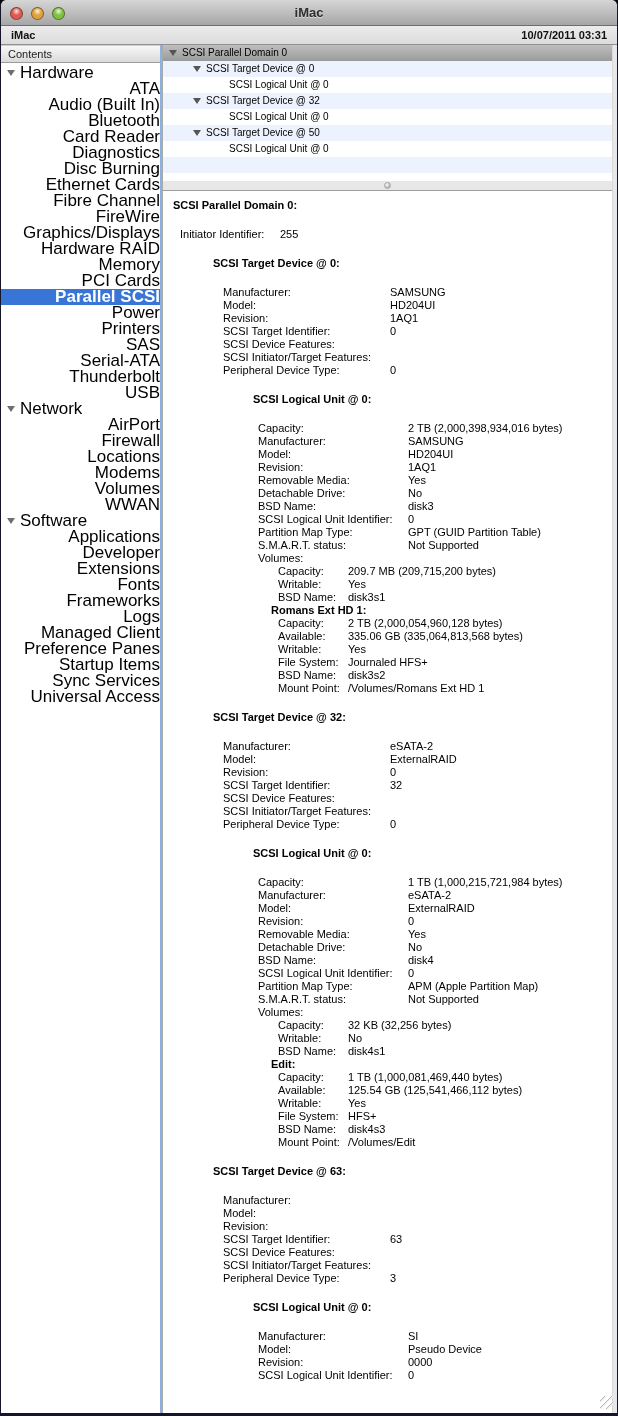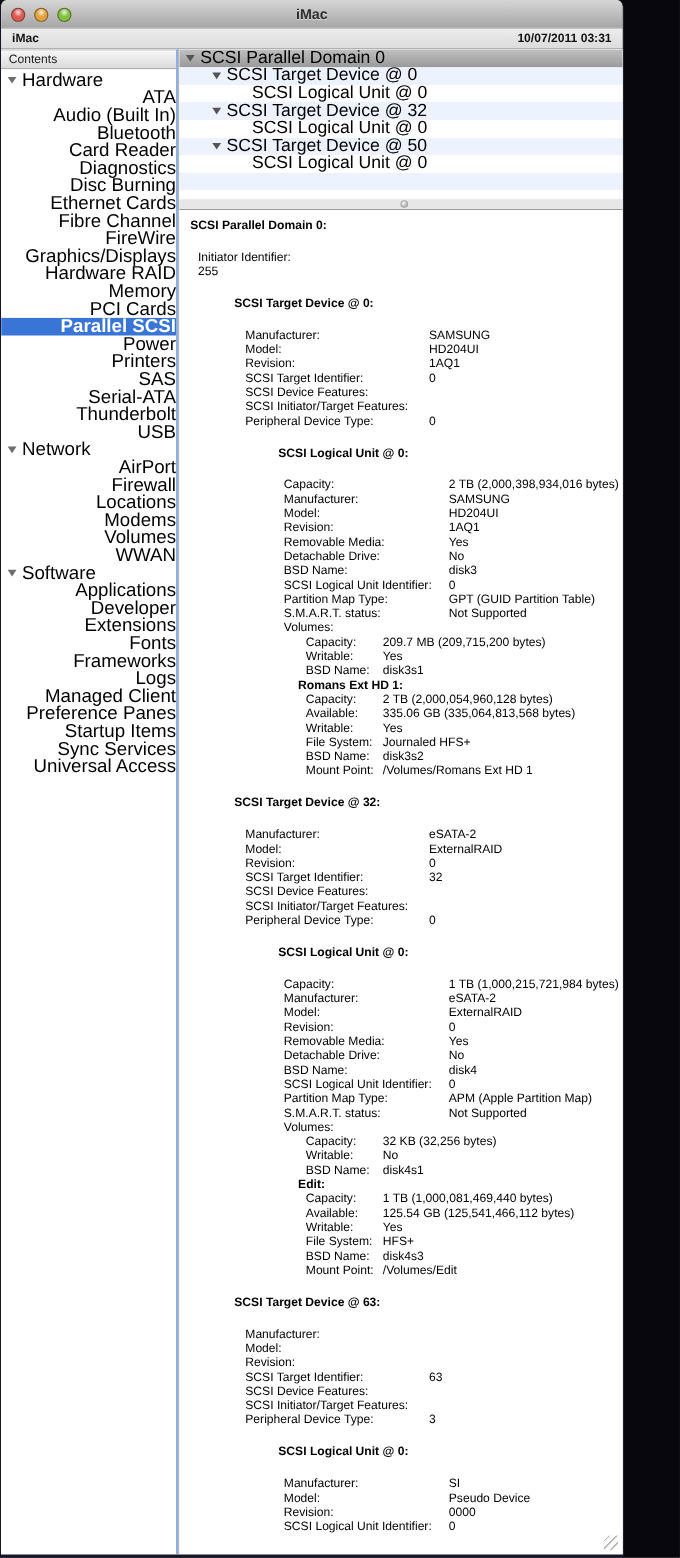--- a/index.html
+++ b/index.html
@@ -1,18 +1,18 @@
 <!DOCTYPE html>
 <html style="--selection-blue: #3875d7; --row-stripe: #edf3fe; --tree-header-top: #cfe0f6; --tree-header-bottom: #84afe4; --traffic-red: #dd5a52; --traffic-yellow: #e0a33c; --traffic-green: #7fc140;"><head>
 <meta charset="utf-8">
 <style>
   * { margin:0; padding:0; box-sizing:border-box; }
   html,body { width:618px; height:1416px; background:#07070d; font-family:"Liberation Sans","DejaVu Sans",sans-serif; }
   .window{
-    position:relative; width:567px; height:1416px;
+    position:relative; width:618px; height:1416px;
     background:#e8e8e8;
     border-left:1px solid #15152a; border-right:1px solid #15152a; border-bottom:3px solid #15152a;
     border-radius:6px 6px 0 0; overflow:hidden;
   }
   
   .titlebar{
     height:26px; display:flex; align-items:center; position:relative;
     background:linear-gradient(#d6d6d6,#a6a6a6);
     border-bottom:1px solid #6e6e6e; border-radius:6px 6px 0 0;
   }
@@ -56,40 +56,40 @@
     background:linear-gradient(var(--tree-header-top),var(--tree-header-bottom));
     border-top:1px solid #b9cfec; border-bottom:1px solid #7e9fc7;
     font-size:11px; font-weight:bold; color:#16263f; padding:0 8px 0 7px;
   }
   .sort-arrow{ width:0; height:0; border-left:5px solid transparent; border-right:5px solid transparent;
                border-bottom:7px solid #3c536f; }
   .tree{
     height:136px; flex:none; overflow:hidden;
     background:repeating-linear-gradient(to bottom, #ffffff 0 16px, var(--row-stripe) 16px 32px);
   }
-  .tree-row{ height:16px; line-height:16px; font-size:16px; color:#000; display:flex; align-items:center; white-space:nowrap;text-align:center; }
+  .tree-row{ height:16px; line-height:16px; font-size:10px; color:#000; display:flex; align-items:center; white-space:nowrap;text-align:center; }
   .tree-row .tri{ width:0; height:0; border-left:4px solid transparent; border-right:4px solid transparent;
                   border-top:6px solid #555; margin-right:5px; flex:none; }
   .tree-row.lvl0{ padding-left:6px; }
   .tree-row.lvl1{ padding-left:30px; }
   .tree-row.lvl2{ padding-left:66px; }
   .tree-row.selected{ background:linear-gradient(#bfbfbf,#9a9a9a); }
   .splitter{ height:10px; flex:none; background:#e7e7e7; border-bottom:1px solid #9e9e9e;
              display:flex; align-items:center; justify-content:center; }
   .dimple{ width:7px; height:7px; border-radius:50%; background:radial-gradient(circle at 35% 30%, #fdfdfd, #b5b5b5 70%); border:1px solid #a8a8a8; }
   
   .detail{ flex:1; background:#fff; overflow:hidden; padding:6px 10px 0 10px; font-size:11px; color:#000; }
   .d-heading{ font-weight:bold; line-height:13px; margin:16px 0; white-space:nowrap; }
   .d-heading:first-child{ margin-top:2px; }
   .h0{ margin-left:0; } .h1{ margin-left:40px; } .h2{ margin-left:80px; }
   .d-sub{ font-weight:bold; line-height:13px; margin-left:98px; white-space:nowrap; }
   .d-kv{ display:flex; line-height:13px; white-space:nowrap; }
   .d-kv .lbl{ flex:none; }
   .d-kv .val{ flex:1; }
-  .k0{ margin-left:7px;flex-direction:column; }   .k0 .lbl{ width:100px; }
+  .k0{ margin-left:7px; }   .k0 .lbl{ width:100px; }
   .k1{ margin-left:50px; }  .k1 .lbl{ width:167px; }
   .k2{ margin-left:85px; }  .k2 .lbl{ width:150px; }
   .k3{ margin-left:105px; } .k3 .lbl{ width:70px; }
   
   .grip{ position:absolute; right:4px; bottom:4px; width:13px; height:13px;
          background:repeating-linear-gradient(135deg, transparent 0 3px, #b5b5b5 3px 4px, #f2f2f2 4px 5px); }
 </style>
 </head>
 <body>
 

